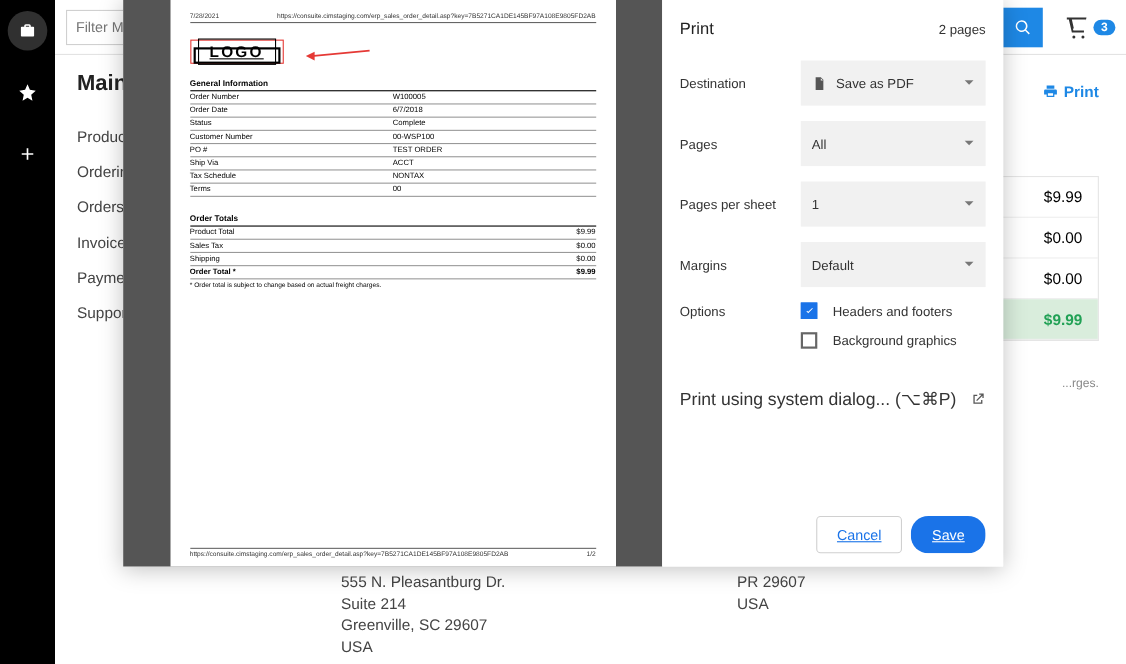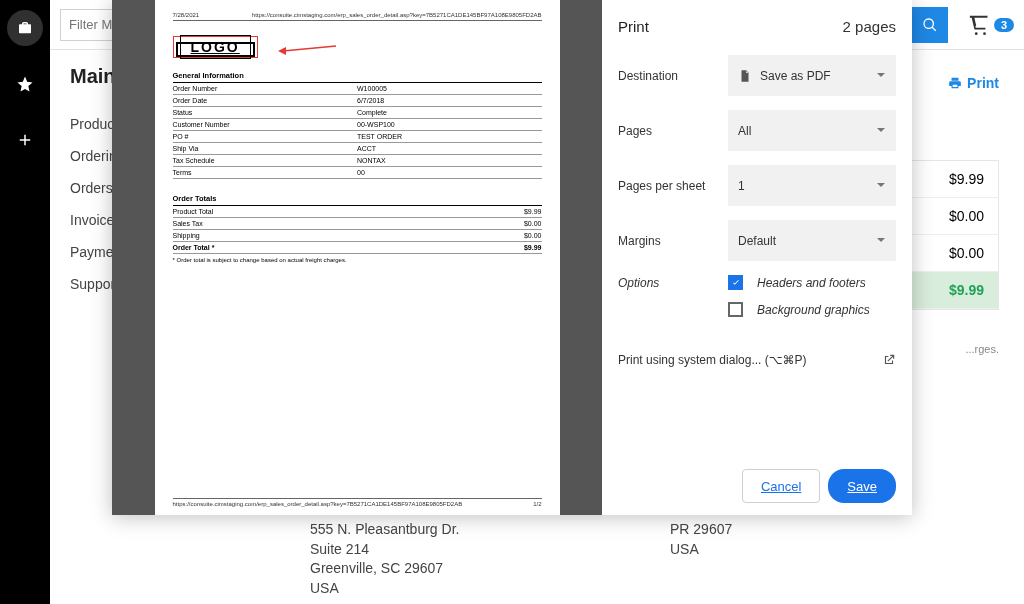--- a/index.html
+++ b/index.html
@@ -51,33 +51,33 @@
 .section-title { font-size: 7.5px; font-weight: bold; border-bottom: 1px solid #000; padding: 3px 0 2px; margin-top: 4px;}
 .prow { display: flex; justify-content: space-between; border-bottom: 0.5px solid #999; padding: 2px 0; font-size: 7px;}
 .prow .left { flex: 1; }
 .prow .right { flex: 1; }
 .prow.bold .left, .prow.bold .right { font-weight: bold; }
 .footnote { font-size: 6px; margin-top: 3px; }
 
 .settings-pane { flex: 1; background: #fff; padding: 18px 16px; position: relative; font-size: 13px; color: #222; }
 .settings-head { display: flex; justify-content: space-between; align-items: center; margin-bottom: 20px; }
 .settings-head h3 { font-size: 15px; font-weight: normal; }
-.settings-head .pages { font-size: 15px; color: #333; }
+.settings-head .pages { font-size: 12px; color: #333; }
 .form-row { display: flex; align-items: center; margin-bottom: 14px; }
 .form-label { width: 110px; font-size: 12px; color: #333; }
 .form-select { flex: 1; background: #f1f1f1; border: none; height: 41px; padding: 0 10px; display: flex; align-items: center; justify-content: space-between; font-size: 12px; color: #333; cursor: pointer;}
 .form-select svg.dest-icon { width: 14px; height: 14px; fill: #555; margin-right: 8px;}
 .form-select .caret { margin-left: auto; }
 .form-select .caret svg{ width: 10px; height: 10px; fill: #777;}
-.checkbox-row { display: flex; align-items: center; margin-bottom: 12px; font-size: 12px; color: #333; font-style: italic;}
+.checkbox-row { display: flex; align-items: center; margin-bottom: 12px; font-size: 12px; color: #333;}
 .checkbox-row .form-label { width: 110px; }
 .checkbox-row .checkbox { width: 15px; height: 15px; border: 2px solid #666; margin-right: 14px; display: inline-flex; align-items: center; justify-content: center; cursor:pointer;}
 .checkbox-row .checkbox.checked { background: #1a73e8; border-color: #1a73e8; }
 .checkbox-row .checkbox.checked svg { width: 10px; height: 10px; fill: #fff;}
-.link-row { display: flex; justify-content: space-between; align-items: center; padding: 12px 0; font-size: 12px; color: #333; cursor: pointer;}
+.link-row { display: flex; justify-content: space-between; align-items: center; padding: 12px 0; font-size: 16px; color: #333; cursor: pointer;}
 .link-row svg { width: 14px; height: 14px; fill: #555; }
 .action-row { position: absolute; bottom: 12px; right: 16px; display: flex; gap: 8px; }
 .btn { height: 34px; padding: 0 18px; border-radius: 4px; font-size: 13px; display: inline-flex; align-items: center; cursor: pointer; border: 1px solid transparent; text-decoration: underline;}
 .btn.cancel { border-color: #d0d0d0; color: #1a73e8; background: #fff;}
 .btn.save { background: #1a73e8; color: #fff; border-radius: 16px; }
 </style>
 </head>
 <body>
 
 <div class="far-left-bar">

